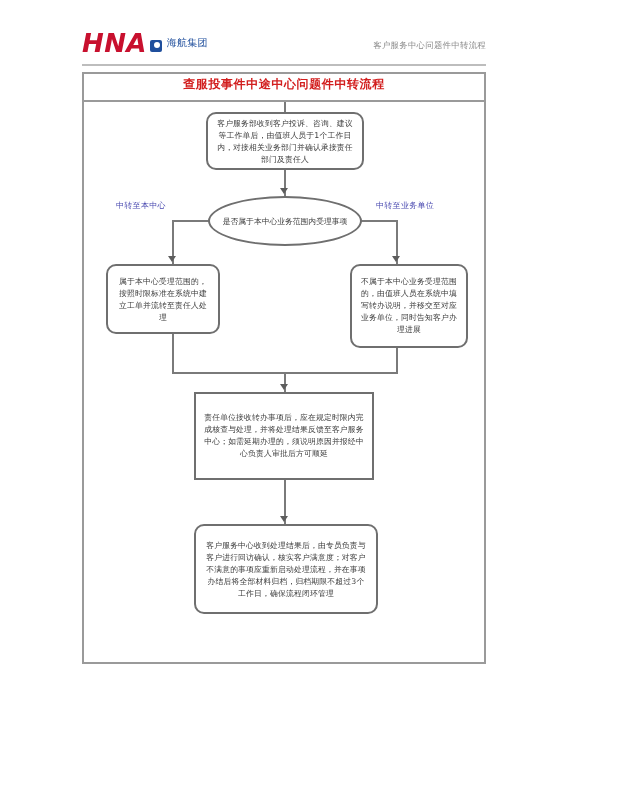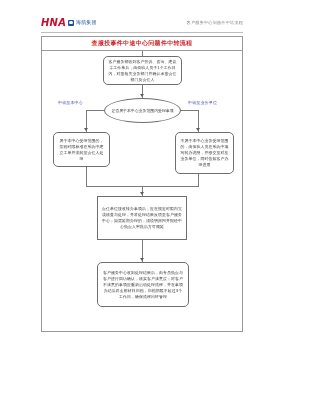--- a/index.html
+++ b/index.html
@@ -33,21 +33,21 @@
   .brand-logo {
     position: absolute;
     left: 0px;
     top: 1px;
     display: flex;
     align-items: center;
     gap: 2px;
   }
   .brand-hna {
     font-family: "DejaVu Sans", "Liberation Sans", sans-serif;
-    font-size: 10px;
+    font-size: 13px;
     font-weight: bold;
     font-style: italic;
     letter-spacing: 0.2px;
     color: #c8102e;
     line-height: 9px;
   }
   .brand-mark {
     width: 6px;
     height: 6px;
     border-radius: 1px;

